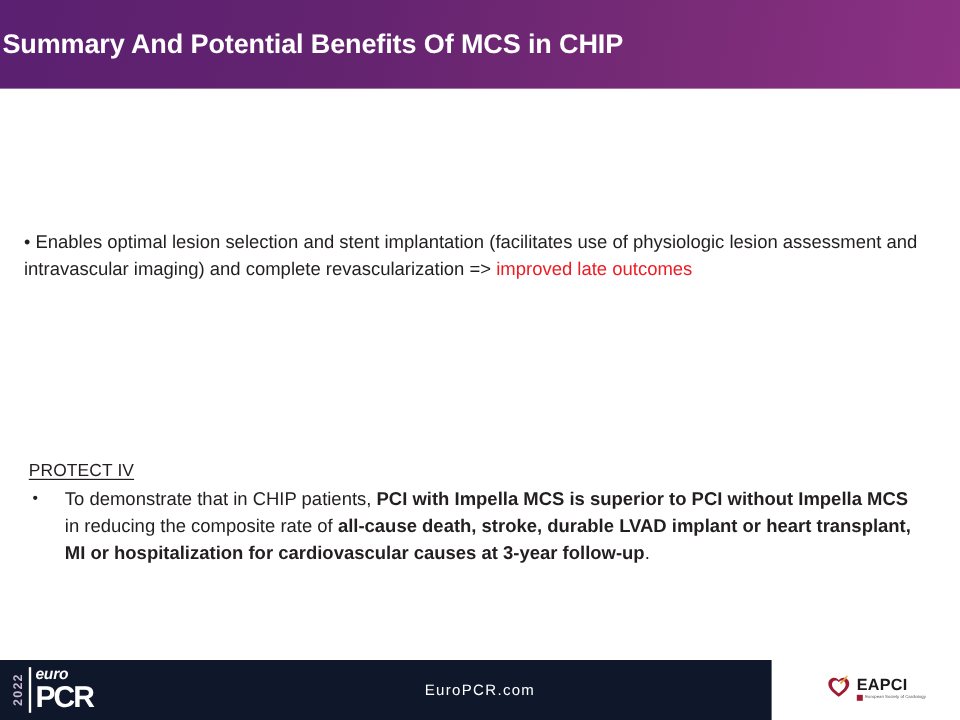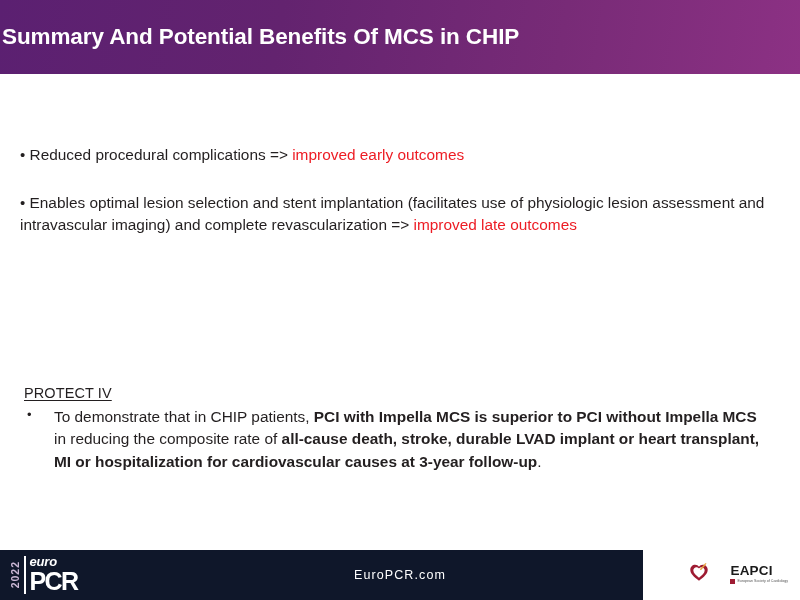--- a/index.html
+++ b/index.html
@@ -166,21 +166,21 @@
   
   .eapci-logo {
     position: absolute;
     left: 688px;
     top: 553px;
     width: 100px;
     height: 42px;
     background: #ffffff;
     display: flex;
     align-items: center;
-    justify-content: space-between;
+    justify-content: flex-start;
     gap: 4px;
   }
   .eapci-heart { flex: 0 0 auto; }
   .eapci-text { line-height: 1; }
   .eapci-name {
     display: block;
     font-size: 13.5px;
     font-weight: bold;
     color: #1a1a1a;
     letter-spacing: 0.2px;
@@ -205,23 +205,20 @@
 </head>
 <body>
 
 <div class="slide-header">
   <div class="slide-title">Summary And Potential Benefits Of MCS in CHIP</div>
 </div>
 
 <div class="slide-body">
 
 
-  <div class="bullet-block b1">
-    <span class="bullet-dot">•</span><span> Reduced procedural complications =&gt; </span><span class="red">improved early outcomes</span>
-  </div>
 
   <div class="bullet-block b2">
     <span class="bullet-dot">•</span><span> Enables optimal lesion selection and stent implantation (facilitates use of physiologic lesion assessment and intravascular imaging) and complete revascularization =&gt; </span><span class="red">improved late outcomes</span>
   </div>
 
 
   <div class="protect-wrap">
     <div class="protect-label">PROTECT IV</div>
     <div class="protect-item">
       <span class="pbullet">•</span><span><span>To demonstrate that in CHIP patients, </span><b>PCI with Impella MCS is superior to PCI without Impella MCS</b><span> in reducing the composite rate of </span><b>all-cause death, stroke, durable LVAD implant or heart transplant, MI or hospitalization for cardiovascular causes at 3-year follow-up</b><span>.</span></span>

